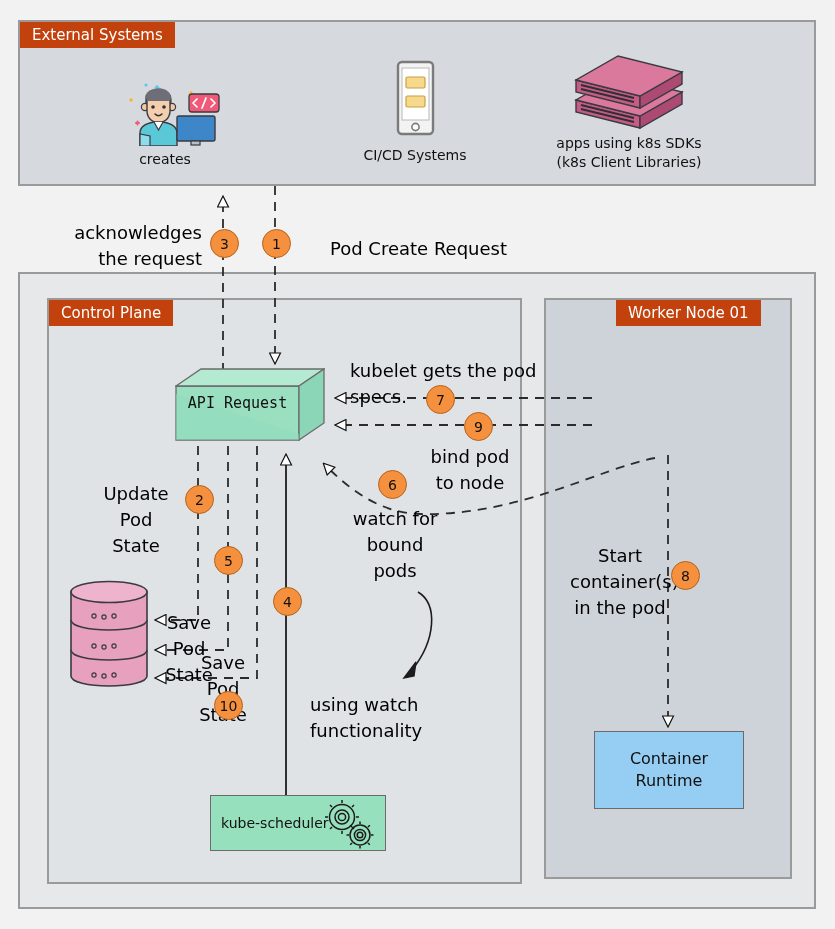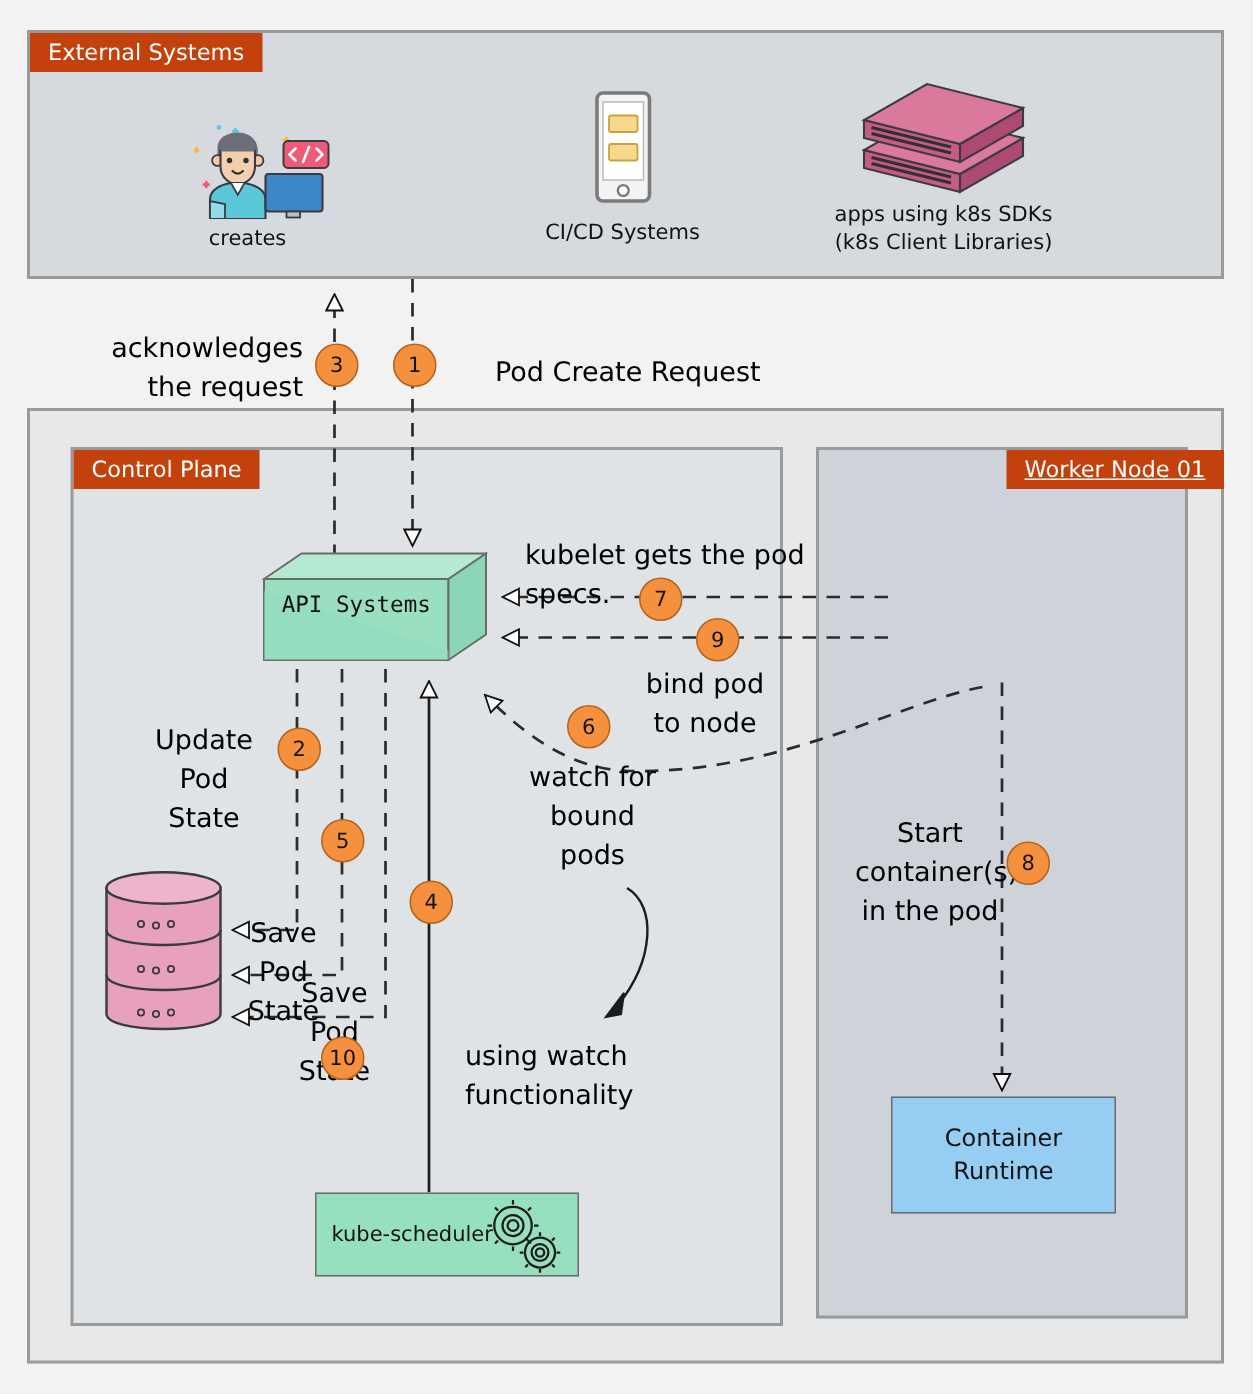--- a/index.html
+++ b/index.html
@@ -32,21 +32,21 @@
     color: #ffffff;
     font-size: 15px;
     line-height: 26px;
     height: 26px;
     padding: 0 12px;
     white-space: nowrap;
     font-family: "DejaVu Sans", sans-serif;
   }
   .title-external { left: 20px;  top: 22px; }
   .title-control  { left: 49px;  top: 300px; }
-  .title-worker   { left: 671px; top: 300px; text-decoration: underline; }
+  .title-worker   { left: 616px; top: 300px; }
 
   
   #wires {
     position: absolute;
     left: 0; top: 0;
     width: 835px; height: 929px;
     pointer-events: none;
   }
 
   
@@ -233,21 +233,21 @@
 (k8s Client Libraries)</div>
   </div>
 
   <div class="node apiserver">
     <svg width="150" height="78" viewBox="0 0 150 78">
       <path d="M1,18 L1,72 L124,72 L124,18 z" fill="#9adfc0" stroke="#6b6b6b" stroke-width="1.3"></path>
       <path d="M1,18 L26,1 L149,1 L124,18 z" fill="#b4ead1" stroke="#6b6b6b" stroke-width="1.3"></path>
       <path d="M124,18 L149,1 L149,55 L124,72 z" fill="#8ad6b6" stroke="#6b6b6b" stroke-width="1.3"></path>
       <path d="M1,26 L124,66 L124,72 L1,72 z" fill="#8fdbbb" opacity="0.55"></path>
     </svg>
-    <div class="api-label">API Systems</div>
+    <div class="api-label">API Request</div>
   </div>
 
   <div class="node etcd">
     <svg width="82" height="108" viewBox="0 0 82 108">
       <path d="M3,12 L3,96 C3,102 20,106 41,106 C62,106 79,102 79,96 L79,12 z" fill="#e8a0bf" stroke="#3a3a42" stroke-width="1.6"></path>
       <ellipse cx="41" cy="12" rx="38" ry="10.5" fill="#efb4cd" stroke="#3a3a42" stroke-width="1.6"></ellipse>
       <path d="M3,40 C3,46 20,50 41,50 C62,50 79,46 79,40" fill="none" stroke="#3a3a42" stroke-width="1.6"></path>
       <path d="M3,70 C3,76 20,80 41,80 C62,80 79,76 79,70" fill="none" stroke="#3a3a42" stroke-width="1.6"></path>
       <circle cx="26" cy="36" r="2.1" fill="none" stroke="#3a3a42" stroke-width="1.2"></circle>
       <circle cx="36" cy="37" r="2.1" fill="none" stroke="#3a3a42" stroke-width="1.2"></circle>

